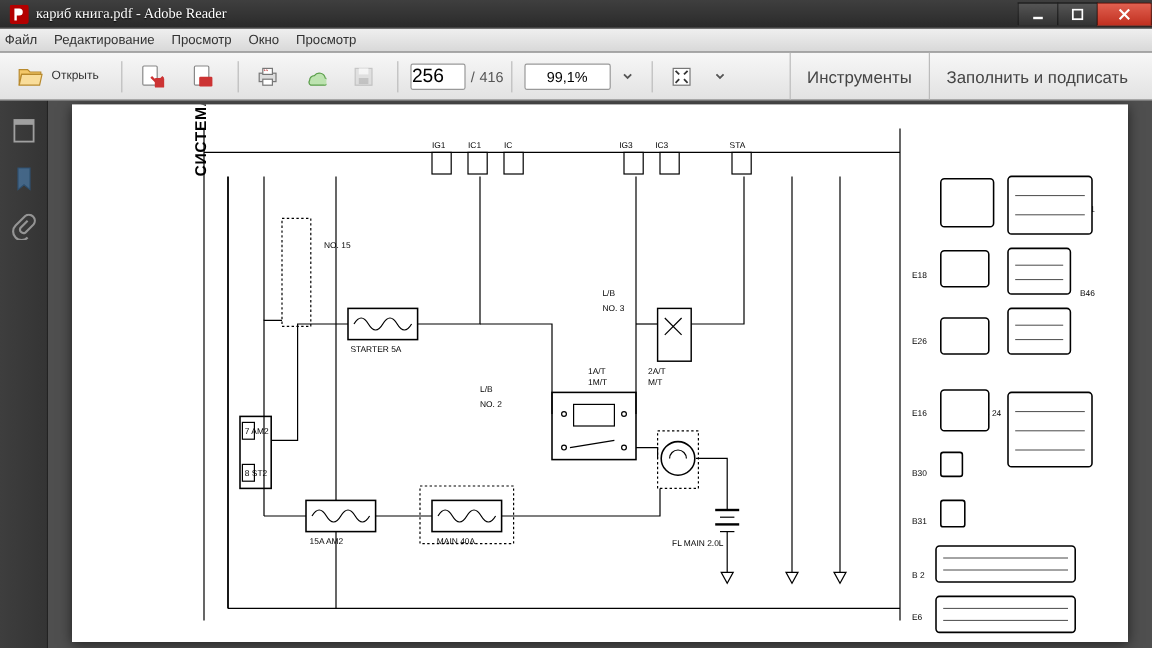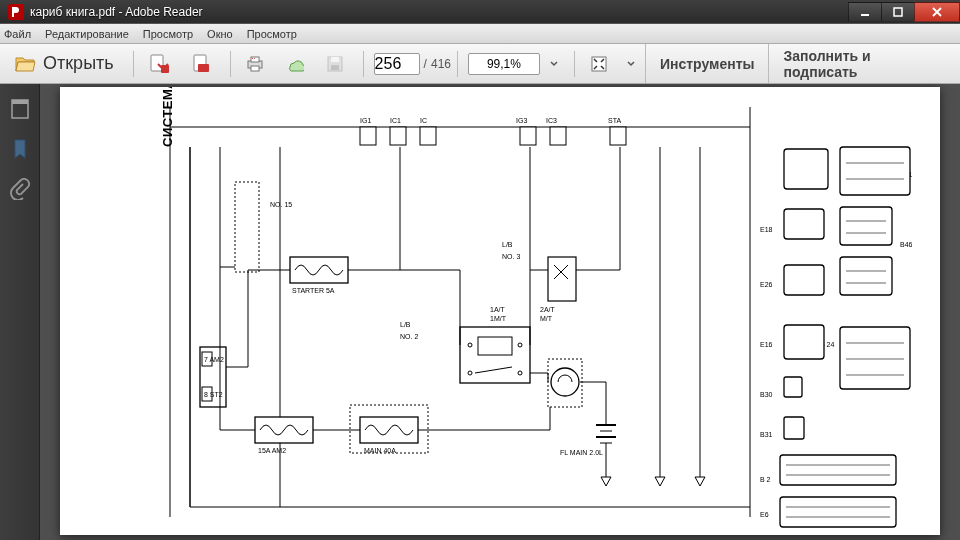--- a/index.html
+++ b/index.html
@@ -1,35 +1,35 @@
 <!DOCTYPE html>
 <html><head>
 <meta charset="utf-8">
 <style>
   * { margin:0; padding:0; box-sizing:border-box; }
   body { font-family: "Segoe UI", Tahoma, sans-serif; font-size:12px; background:#0a0a0a; width:960px; height:540px; overflow:hidden; position:relative; }
   .window { width:960px; height:540px; background:#4a4a4a; display:flex; flex-direction:column; }
-  .titlebar { height:24px; background:linear-gradient(to bottom,#3f3f3f,#2a2a2a); display:flex; align-items:center; padding:0 0 0 8px; color:#fff; font-size:12px; border-bottom:1px solid #555; }
+  .titlebar { height:24px; background:linear-gradient(to bottom,#3f3f3f,#2a2a2a); display:flex; align-items:center; padding:0 0 0 8px; color:#fff; font-size:12px; border-bottom:1px solid #555;font-family:Liberation Serif, serif; }
   .titlebar .ticon { width:16px; height:16px; margin-right:6px; }
   .titlebar .title { flex:1; text-shadow:0 1px 1px #000; }
   .wctrls { display:flex; height:20px; }
   .wbtn { width:34px; height:20px; display:flex; align-items:center; justify-content:center; border:1px solid rgba(0,0,0,.5); margin-left:-1px; }
   .wmin { background:linear-gradient(to bottom,#555,#333); color:#fff; }
   .wmax { background:linear-gradient(to bottom,#555,#333); color:#fff; }
   .wcls { background:linear-gradient(to bottom,#e06050,#c13020); color:#fff; width:46px; border-top-right-radius:2px; }
   .menubar { height:20px; background:linear-gradient(to bottom,#efefef,#d8d8d8); display:flex; align-items:center; padding:0 4px; border-bottom:1px solid #aaa; font-size:11px; color:#333; }
   .menubar span { margin-right:14px; }
   .toolbar { height:40px; background:linear-gradient(to bottom,#f7f7f7,#e2e2e2); display:flex; align-items:center; padding:0 6px; border-bottom:1px solid #aaa; }
   .tbtn { display:flex; align-items:center; height:30px; padding:0 8px; border:1px solid transparent; border-radius:3px; margin-right:4px; color:#333; }
   .tbtn svg { display:block; }
   .pagebox { width:46px; height:22px; border:1px solid #999; border-radius:2px; font-size:16px; margin:0 4px; }
   .zoombox { width:72px; height:22px; border:1px solid #999; border-radius:2px; text-align:center; font-size:12px; margin:0 4px; }
   .sep { width:1px; height:26px; background:#bbb; margin:0 6px; }
   .rtabs { margin-left:auto; display:flex; align-items:center; height:100%; }
-  .rtab { height:100%; display:flex; align-items:center; padding:12px 14px; border-left:1px solid #bbb; font-size:14px; color:#444;font-weight:bold; }
+  .rtab { height:100%; display:flex; align-items:center; padding:12px 14px; border-left:1px solid #bbb; font-size:14px; color:#444; }
   .content { flex:1; display:flex; background:#4a4a4a; }
   .sidepanel { width:40px; background:linear-gradient(to right,#3e3e3e,#343434); display:flex; flex-direction:column; align-items:center; padding-top:14px; gap:18px; border-right:1px solid #222; }
   .sideicon { width:22px; height:22px; opacity:.7; }
   .page { flex:1; background:#4f4f4f; display:flex; justify-content:center; padding:3px 0; overflow:hidden; }
   .paper { width:880px; height:448px; background:#fff; box-shadow:0 2px 10px rgba(0,0,0,.6); position:relative; overflow:hidden; font-family:Arial,sans-serif; }
   .schem { position:absolute; inset:0; }
   .schem line, .schem polyline, .schem rect, .schem circle, .schem path { stroke:#000; fill:none; }
   .schem rect.fill, .schem .fill { fill:#fff; }
   .schem text { font-size:7px; fill:#000; }
   .rot { writing-mode:vertical-rl; transform:rotate(180deg); }
@@ -71,21 +71,21 @@
     <span>Окно</span>
     <span>Просмотр</span>
   </div>
 
   <div class="toolbar">
     <div class="tbtn">
       <svg width="22" height="18" viewBox="0 0 22 18">
           <path d="M1 3h7l2 2h9v2H3l-2 9V3z" fill="#f4c869" stroke="#b88a2e"></path>
           <path d="M3 7h17l-2 9H1z" fill="#f9dd9a" stroke="#b88a2e"></path>
         </svg>
-      <span style="margin-left:6px;font-size:18px">Открыть</span>
+      <span style="margin-left:6px;font-size:10px">Открыть</span>
     </div>
     <div class="sep"></div>
     <div class="tbtn">
         <svg width="20" height="20" viewBox="0 0 20 20">
           <rect x="2" y="1" width="12" height="16" rx="1" fill="#fff" stroke="#888"></rect>
           <path d="M9 10l5 5 5-5" fill="none" stroke="#c33" stroke-width="2"></path>
           <rect x="12" y="11" width="8" height="8" fill="#c33" rx="1"></rect>
         </svg>
       </div>
     <div class="tbtn">

